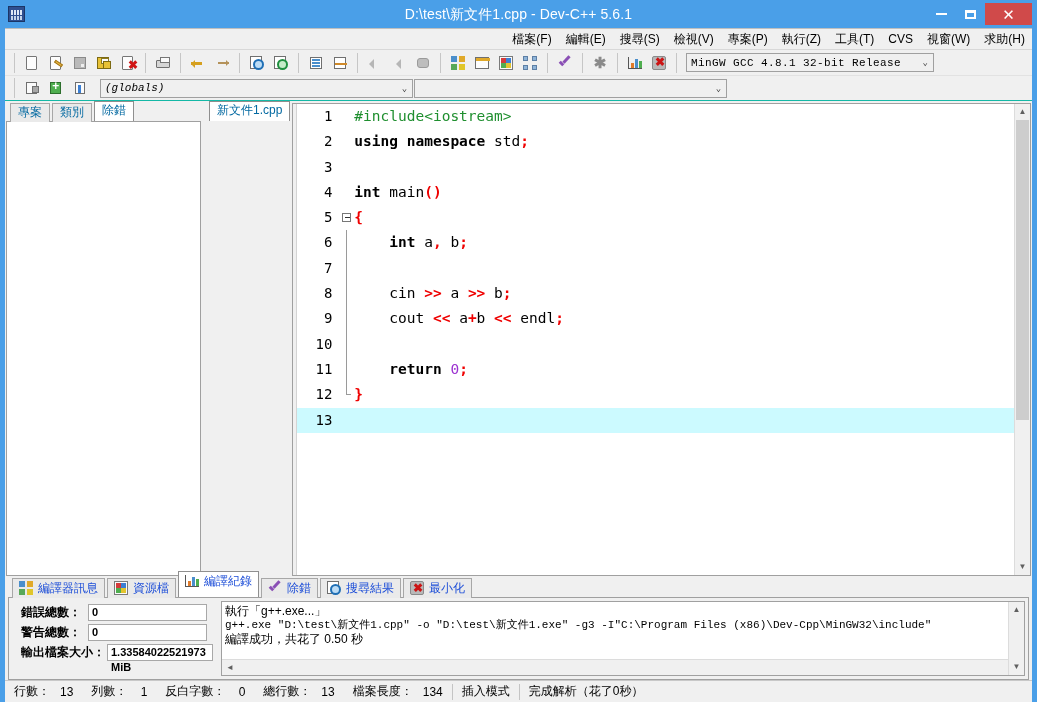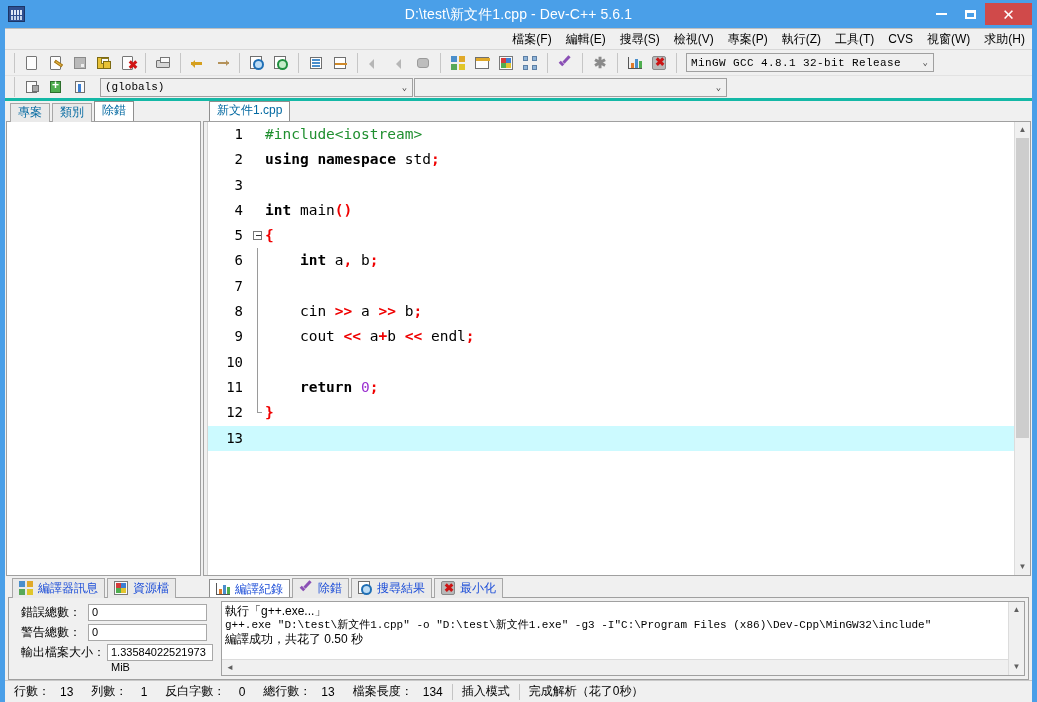--- a/index.html
+++ b/index.html
@@ -78,21 +78,21 @@
   }
   .menu-item { padding: 0 7px; line-height: 19px; white-space: nowrap; }
 
   
   .toolbar {
     display: flex; align-items: center;
     height: 26px; background: #f0f0f0;
     padding-left: 4px;
   }
   #toolbar1 { border-bottom: 1px solid #e2e2e2; }
-  #toolbar2 { border-bottom: 3px solid #14b8a6; height: 25px; }
+  #toolbar2 { border-bottom: 1px solid #14b8a6; height: 25px; font-style: italic; }
   .tb-sep { width: 1px; height: 20px; background: #c6c6c6; margin: 0 5px; flex: none; }
   .tb-btn {
     width: 22px; height: 22px; margin: 0 1px;
     position: relative; flex: none;
     display: flex; align-items: center; justify-content: center;
   }
   .tb-ico { position: relative; width: 16px; height: 16px; }
 
   
   .ic-page {
@@ -258,21 +258,21 @@
   .tab.active {
     background: #ffffff; top: 0; padding-bottom: 3px;
     border-color: #8f8f8f; z-index: 2;
   }
   #left-body {
     flex: 1; background: #ffffff;
     border: 1px solid #a0a0a0;
     margin: 0 2px 0 0;
   }
 
-  #editor-area { flex: 1; display: flex; flex-direction: column; min-width: 0; justify-content: center; }
+  #editor-area { flex: 1; display: flex; flex-direction: row; min-width: 0; justify-content: center; }
   #editor-tabstrip { display: flex; align-items: flex-end; height: 18px; padding-left: 6px; }
   #editor-frame {
     flex: 1; background: #ffffff;
     border: 1px solid #a0a0a0;
     display: flex; min-height: 0; position: relative;
     overflow: hidden;
   }
   #gutter-deco {
     width: 4px; background: #f0f0f0; border-right: 1px solid #d4d4d4; flex: none;
   }
@@ -327,28 +327,28 @@
   
   #bottom { flex: none; height: 104px; display: flex; flex-direction: column; padding: 2px 3px 0 3px; }
   #bottom-tabstrip { display: flex; align-items: flex-end; height: 19px; padding-left: 4px; }
   .btab {
     display: flex; align-items: center; gap: 4px;
     font-size: 12px; line-height: 16px;
     padding: 1px 6px 2px 5px;
     background: #eaeaea; border: 1px solid #a7a7a7; border-bottom: none;
     margin-right: 2px; color: #1d4ed8; position: relative; top: 1px; white-space: nowrap;
   }
-  .btab.active { background: #fff; top: 0; padding-bottom: 0; border-color: #8f8f8f; z-index: 2; margin-left: 31px; }
+  .btab.active { background: #fff; top: 0; padding-bottom: 8px; border-color: #8f8f8f; z-index: 2; }
   .btab-ico { width: 16px; height: 16px; position: relative; flex: none; }
   #bottom-body {
     flex: 1; background: #f0f0f0; border: 1px solid #a0a0a0;
     display: flex; min-height: 0;
   }
   #stats {
-    width: 212px; flex: none; padding: 6px 8px 0 12px;
+    width: 212px; flex: none; padding: 6px 8px 0 12px; font-weight: bold;
   }
   .stat-row { display: flex; align-items: center; margin-bottom: 3px; }
   .stat-label { font-size: 12px; color: #000; white-space: nowrap; }
   .stat-field {
     height: 17px; background: #ffffff; border: 1px solid #a8a8a8;
     font-size: 11px; color: #000; padding-left: 3px; line-height: 15px;
     font-family: "Liberation Sans", sans-serif;
   }
   #f-err { width: 119px; margin-left: 7px; }
   #f-warn { width: 119px; margin-left: 7px; }

